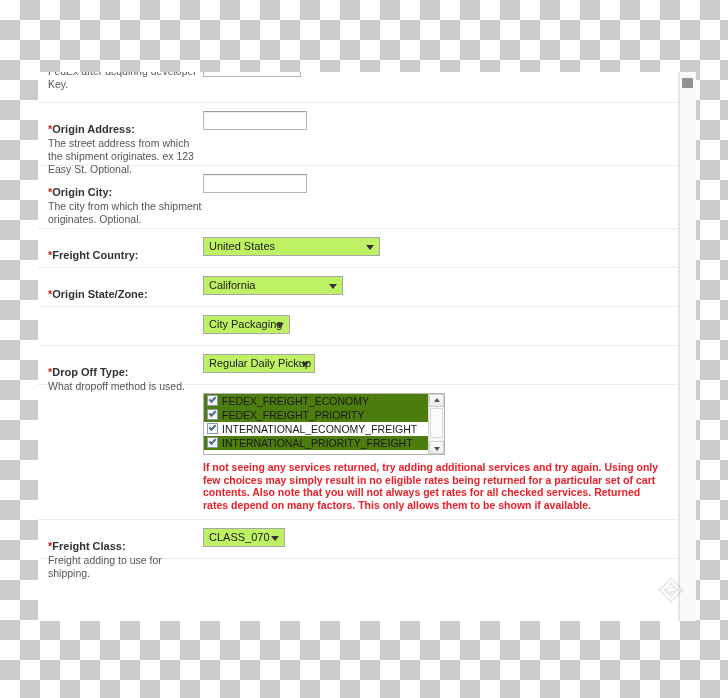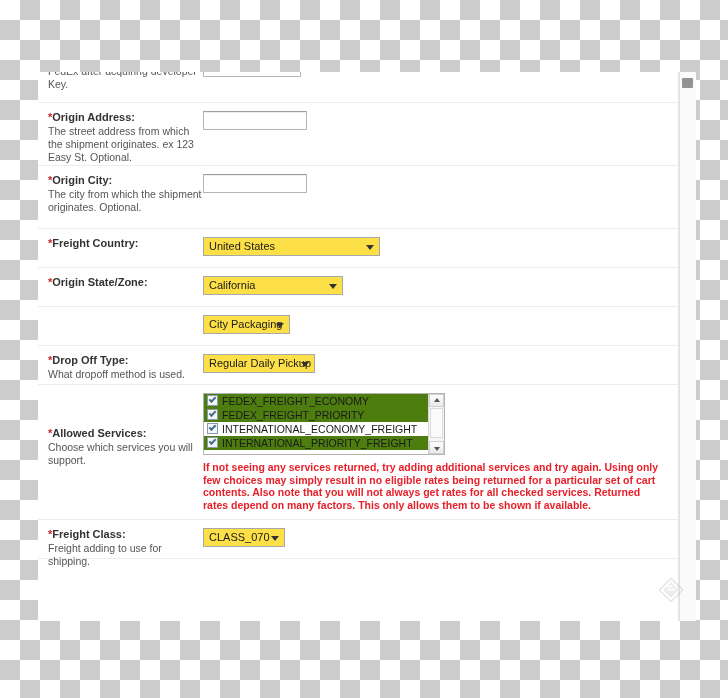--- a/index.html
+++ b/index.html
@@ -43,21 +43,21 @@
   .row {
     position: relative;
     border-bottom: 1px solid #ededed;
     padding: 8px 0 8px 0;
     min-height: 22px;
   }
 
   .label-col {
     position: absolute;
     left: 10px;
-    top: 8px;
+    top: 20px;
     width: 155px;
   }
   .field-col {
     margin-left: 165px;
     min-height: 20px;
   }
 
   .lbl {
     font-size: 11px;
     line-height: 13px;
@@ -88,21 +88,21 @@
     box-shadow: inset 0 1px 1px rgba(0,0,0,0.07);
     color: #222;
     box-sizing: content-box;
     display: block;
   }
 
   .sel {
     display: inline-block;
     position: relative;
     border: 1px solid #a8a8a8;
-    background: #fde047;
+    background: #bef264;
     font-size: 11px;
     color: #1a1a1a;
     height: 15px;
     line-height: 15px;
     padding: 1px 20px 1px 5px;
     box-sizing: content-box;
     white-space: nowrap;
     vertical-align: top;
   }
   .sel .arrow {
@@ -362,24 +362,20 @@
       </div>
       <div class="field-col">
         <div class="sel w-drop">
           <span>Regular Daily Pickup</span>
           <span class="arrow"></span>
         </div>
       </div>
     </div>
 
     <div class="row" style="min-height:118px;">
-      <div class="label-col" style="top:42px;">
-        <p class="lbl"><span class="req">*</span><span>Allowed Services:</span></p>
-        <p class="desc">Choose which services you will support.</p>
-      </div>
       <div class="field-col">
 
         <div class="listbox">
           <div class="lb-items">
             <div class="lb-item sel-row">
               <span class="lb-check"></span><span>FEDEX_FREIGHT_ECONOMY</span>
             </div>
             <div class="lb-item sel-row">
               <span class="lb-check"></span><span>FEDEX_FREIGHT_PRIORITY</span>
             </div>

